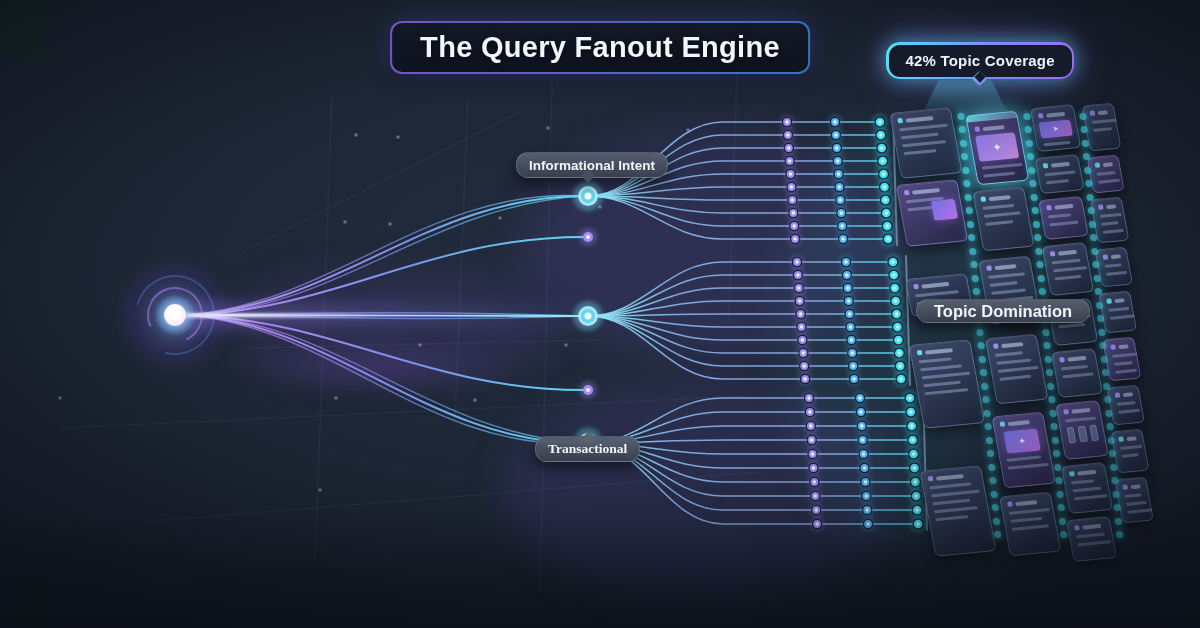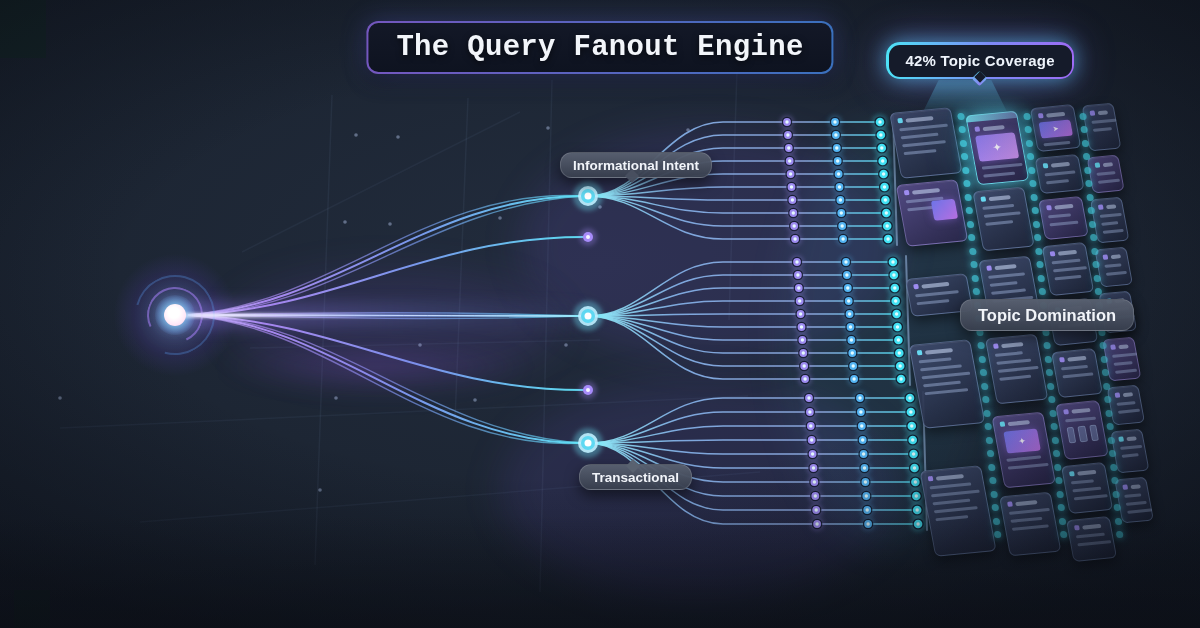--- a/index.html
+++ b/index.html
@@ -22,45 +22,45 @@
   
   svg.diagram{position:absolute;left:0;top:0;z-index:2;}
   
   .title-wrap{position:absolute;left:50%;top:21px;transform:translateX(-50%);z-index:10;
     padding:2px;border-radius:12px;
     background:linear-gradient(90deg,rgba(132,96,216,0.85),rgba(64,126,214,0.85));
     box-shadow:0 0 26px rgba(110,120,255,0.28),0 8px 20px rgba(0,0,0,0.45);}
   .title-inner{background:linear-gradient(180deg,#131827,#0e1320);border-radius:10px;
     padding:8px 28px;}
   .title-text{font-size:29px;font-weight:800;color:#f2f5fa;letter-spacing:0.3px;
-    text-shadow:0 2px 6px rgba(0,0,0,0.6);white-space:nowrap;font-family:Liberation Mono, monospace;}
+    text-shadow:0 2px 6px rgba(0,0,0,0.6);white-space:nowrap;}
   
   .badge-wrap{position:absolute;left:886px;top:42px;z-index:10;padding:2.5px;border-radius:14px;
     background:linear-gradient(90deg,#4de3f7,#7d8bf7 55%,#9d6bf5);
     box-shadow:0 0 20px rgba(90,205,255,0.6),0 0 42px rgba(150,120,255,0.4);}
   .badge-inner{background:#151b2a;border-radius:11px;padding:7px 17px;white-space:nowrap;}
   .badge-text{font-size:15px;font-weight:700;color:#eef3fb;letter-spacing:0.2px;}
   .badge-tail{position:absolute;left:50%;bottom:-5px;width:11px;height:11px;margin-left:-6px;
     background:linear-gradient(135deg,#58d8f2,#8f79f2);transform:rotate(45deg);border-radius:2px;}
   .badge-tail-inner{position:absolute;left:50%;bottom:-2px;width:8px;height:8px;margin-left:-4px;
     background:#151b2a;transform:rotate(45deg);}
   .beam{position:absolute;left:918px;top:80px;width:94px;height:42px;z-index:3;
     background:linear-gradient(180deg,rgba(95,225,250,0.42),rgba(95,225,250,0));
     clip-path:polygon(22% 0,78% 0,100% 100%,0 100%);filter:blur(4px);pointer-events:none;}
   
   .pill{position:absolute;z-index:11;display:flex;align-items:center;justify-content:center;
     background:linear-gradient(180deg,rgba(88,96,112,0.97),rgba(56,63,78,0.97));
     border:1px solid rgba(255,255,255,0.14);border-radius:12px;color:#f1f4f9;font-weight:700;
-    box-shadow:0 6px 14px rgba(0,0,0,0.5);white-space:nowrap;margin-left:44px;}
+    box-shadow:0 6px 14px rgba(0,0,0,0.5);white-space:nowrap;}
   .pill .ptr{position:absolute;width:10px;height:10px;transform:rotate(45deg);
     background:rgba(72,80,96,0.97);}
   .pill .ptr.down{bottom:-4px;}
   .pill .ptr.up{top:-4px;background:rgba(90,98,113,0.97);}
   .pill-seed{left:84px;top:360px;width:163px;height:34px;font-size:17.5px;}
-  .pill-topic{left:916px;top:299px;height:32px;padding:4px 17px;font-size:16.5px;z-index:12;justify-content:center;}
+  .pill-topic{left:916px;top:299px;height:24px;padding:4px 17px;font-size:16.5px;z-index:12;justify-content:center;}
   .pill-intent{height:26px;padding:0 12px;font-size:13.5px;}
   
   .orb{position:absolute;z-index:4;pointer-events:none;}
   .orb .halo{position:absolute;left:-62px;top:-62px;width:124px;height:124px;border-radius:50%;
     background:radial-gradient(circle,rgba(120,190,255,0.30) 0%,rgba(100,70,210,0.16) 45%,transparent 70%);}
   .orb .ring-outer{position:absolute;left:-40px;top:-40px;width:80px;height:80px;border-radius:50%;
     border:2px solid rgba(90,160,240,0.30);border-left-color:transparent;transform:rotate(-30deg);}
   .orb .ring-mid{position:absolute;left:-28px;top:-28px;width:56px;height:56px;border-radius:50%;
     border:2.5px solid rgba(168,130,250,0.55);border-bottom-color:transparent;transform:rotate(20deg);}
   .orb .core-glow{position:absolute;left:-20px;top:-20px;width:40px;height:40px;border-radius:50%;
@@ -999,21 +999,21 @@
     </div>
     <div class="badge-tail"></div>
     <div class="badge-tail-inner"></div>
   </div>
 
 
   <div class="pill pill-intent" id="intent-pill-0" style="left: 516px; top: 152px;">
     <span>Informational Intent</span>
     <span class="ptr down" style="left:66px;"></span>
   </div>
-  <div class="pill pill-intent" id="intent-pill-2" style="left: 535px; top: 464px;">
+  <div class="pill pill-intent" id="intent-pill-2" style="left: 535px; top: 436px; font-family: Liberation Serif, serif;">
     <span>Transactional</span>
     <span class="ptr up" style="left:48px;"></span>
   </div>
 
   <div class="pill pill-topic">
     <span>Topic Domination</span>
   </div>
 
 </div>
 

